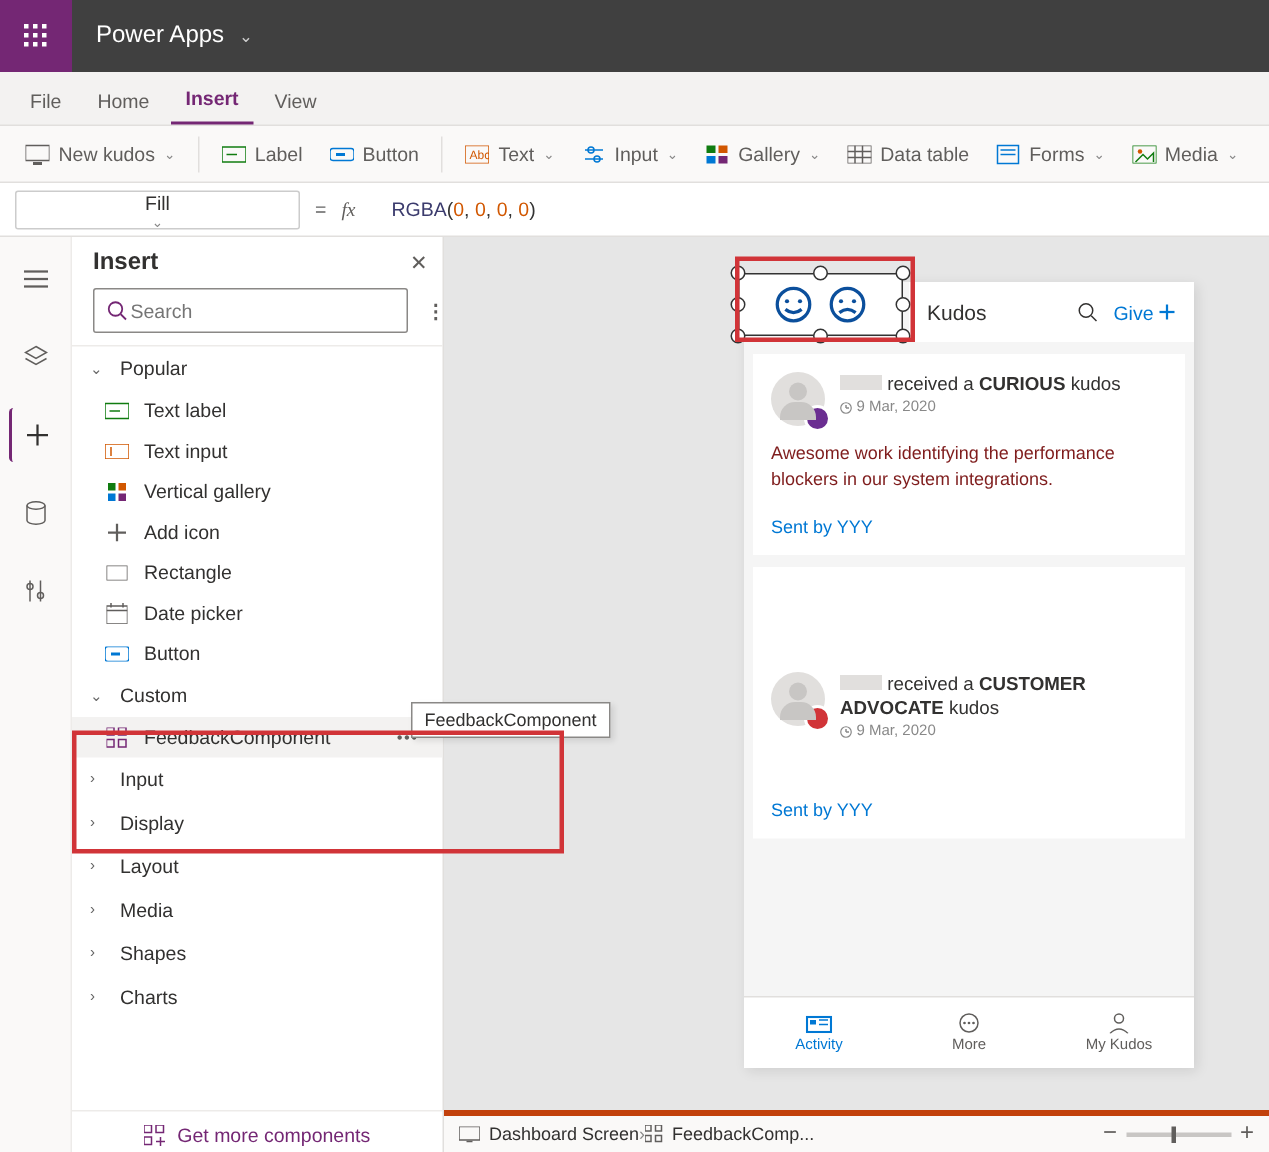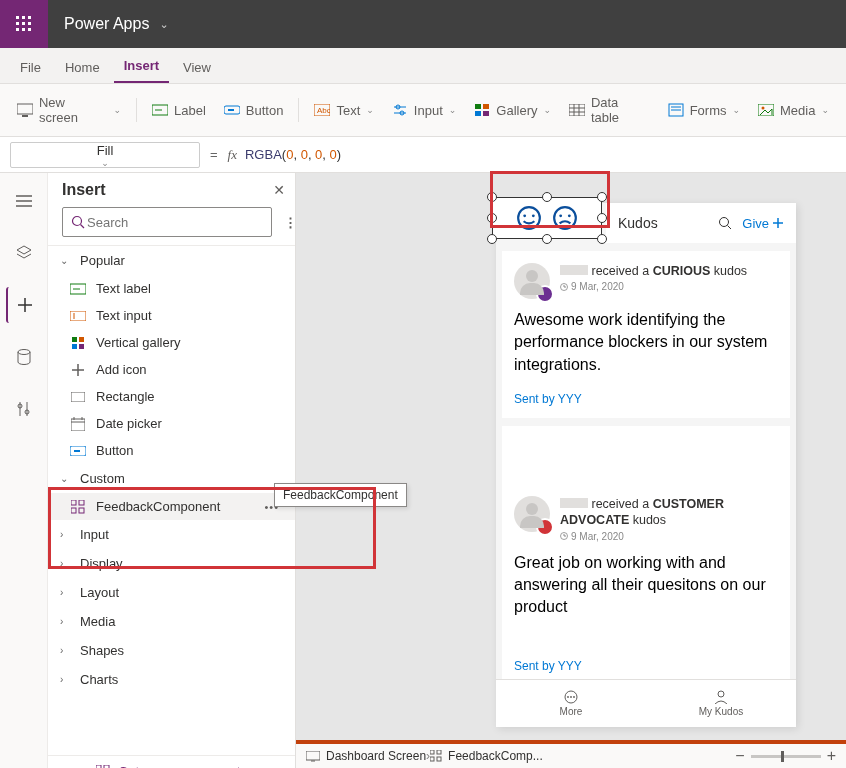--- a/index.html
+++ b/index.html
@@ -21,21 +21,21 @@
 .ribbon { display: flex; align-items: center; padding: 6px 8px; background: #faf9f8; border-bottom: 1px solid #e1dfdd; }
 .ribbon .grp { display: flex; align-items: center; }
 .ribbon .btn { display: flex; align-items: center; gap: 6px; padding: 4px 8px; font-size: 13px; color: #605e5c; border: 1px solid transparent; border-radius: 2px; cursor: pointer; }
 .ribbon .sep { width: 1px; height: 24px; background: #e1dfdd; margin: 0 6px; }
 .chev-sm { font-size: 9px; color: #888; }
 
 
 .formulabar { display: flex; align-items: center; border-bottom: 1px solid #e1dfdd; height: 36px; background: #fff; }
 .formulabar .prop { width: 190px; padding: 0 10px; border: 1px solid #ccc; height: 26px; margin: 4px 0 4px 10px; display: flex; align-items: center; justify-content: space-between; border-radius: 2px; flex-direction: column; }
 .formulabar .eq { padding: 0 10px; color: #666; }
-.formulabar .fx { font-style: italic; font-family: serif; color: #605e5c; margin-right: 8px; }
+.formulabar .fx { font-style: italic; font-family: serif; color: #605e5c; margin-right: 24px; }
 .formulabar .code { font-family: Consolas, monospace; font-size: 13px; }
 .formulabar .code .fn { color: #3b3b6d; }
 .formulabar .code .paren { color: #333; }
 .formulabar .code .num { color: #d15700; }
 .formulabar .code .comma { color: #333; }
 
 
 .mainrow { display: flex; height: calc(768px - 48px - 36px - 34px - 36px); }
 
 
@@ -99,21 +99,21 @@
 .card-head { display: flex; gap: 10px; align-items: flex-start; margin-bottom: 10px; }
 .avatar { width: 36px; height: 36px; background: #e1dfdd; border-radius: 50%; position: relative; flex-shrink:0;}
 .avatar::before{content:''; position:absolute; top:7px; left:12px; width:12px; height:12px; border-radius:50%; background:#c8c6c4;}
 .avatar::after{content:''; position:absolute; bottom:4px; left:6px; width:24px; height:12px; border-radius:10px 10px 0 0; background:#c8c6c4;}
 .badge { position: absolute; bottom: -4px; right: -4px; width: 18px; height: 18px; border-radius: 50%; border: 2px solid #fff; }
 .b1 { background: #6b2e91; }
 .b2 { background: #d13438; }
 .card-title { font-size: 12.5px; line-height: 1.3; }
 .card-title .redact { background: #e1dfdd; display: inline-block; width: 28px; height: 10px; }
 .card-date { font-size: 10px; color: #888; display: flex; align-items: center; gap: 3px; margin-top: 2px;}
-.card-body { font-size: 16px; color: #000000; line-height: 1.4; }
+.card-body { font-size: 12px; color: #7f1d1d; line-height: 1.4; }
 .card-sent { color: #0078d4; font-size: 12px; margin-top: 16px; }
 
 
 .bottomnav { height: 48px; background: #fff; border-top: 1px solid #e1dfdd; display: flex; }
 .bottomnav .nitem { flex: 1; display: flex; flex-direction: column; align-items: center; justify-content: center; font-size: 10px; color: #605e5c; gap: 2px;}
 .bottomnav .nitem.active { color: #0078d4; }
 
 
 .statusbar { position: absolute; bottom: 0; left: 296px; right: 0; height: 28px; background: #faf9f8; border-top: 4px solid #c2410c; display: flex; align-items: center; padding: 0 10px; gap: 0; font-size: 12px; }
 .statusbar .crumb { display: flex; align-items: center; gap: 6px; color: #323130; }
@@ -156,21 +156,21 @@
   <div class="mitem">View</div>
 </div>
 
 <div class="ribbon">
   <div class="grp">
     <div class="btn">
       <svg width="16" height="14">
           <rect x="0" y="1" width="16" height="10" fill="none" stroke="#605e5c"></rect>
           <rect x="5" y="12" width="6" height="2" fill="#605e5c"></rect>
         </svg>
-      <span>New screen</span>
+      <span>New kudos</span>
         <span class="chev-sm">⌄</span>
     </div>
   </div>
   <div class="sep"></div>
   <div class="grp">
     <div class="btn">
       <svg width="16" height="14">
           <rect x="0" y="2" width="16" height="10" fill="none" stroke="#107c10"></rect>
           <line x1="3" y1="7" x2="10" y2="7" stroke="#107c10"></line>
         </svg>
@@ -513,25 +513,33 @@
                 <div class="card-date">
                     <svg width="8" height="8">
                       <circle cx="4" cy="4" r="3.5" fill="none" stroke="#888" stroke-width="0.8"></circle>
                       <line x1="4" y1="4" x2="4" y2="2" stroke="#888"></line>
                       <line x1="4" y1="4" x2="6" y2="4" stroke="#888"></line>
                     </svg>
                     <span>9 Mar, 2020</span>
                   </div>
               </div>
             </div>
-            <div class="card-body"><span>Great job on working with </span><span class="redact" style="width:50px"></span><span> and answering all their quesitons on our product</span></div>
             <div class="card-sent" style="margin-top:40px">Sent by YYY</div>
           </div>
         </div>
         <div class="bottomnav">
+          <div class="nitem active">
+              <svg width="18" height="14">
+                <rect x="1" y="3" width="16" height="10" fill="none" stroke="#0078d4" stroke-width="1.4"></rect>
+                <rect x="3" y="5" width="4" height="3" fill="#0078d4"></rect>
+                <line x1="9" y1="5" x2="15" y2="5" stroke="#0078d4"></line>
+                <line x1="9" y1="8" x2="15" y2="8" stroke="#0078d4"></line>
+              </svg>
+              <span>Activity</span>
+            </div>
           <div class="nitem">
               <svg width="16" height="14">
                 <circle cx="8" cy="7" r="6" fill="none" stroke="#605e5c"></circle>
                 <circle cx="5" cy="7" r="0.9" fill="#605e5c"></circle>
                 <circle cx="8" cy="7" r="0.9" fill="#605e5c"></circle>
                 <circle cx="11" cy="7" r="0.9" fill="#605e5c"></circle>
               </svg>
               <span>More</span>
             </div>
           <div class="nitem">

